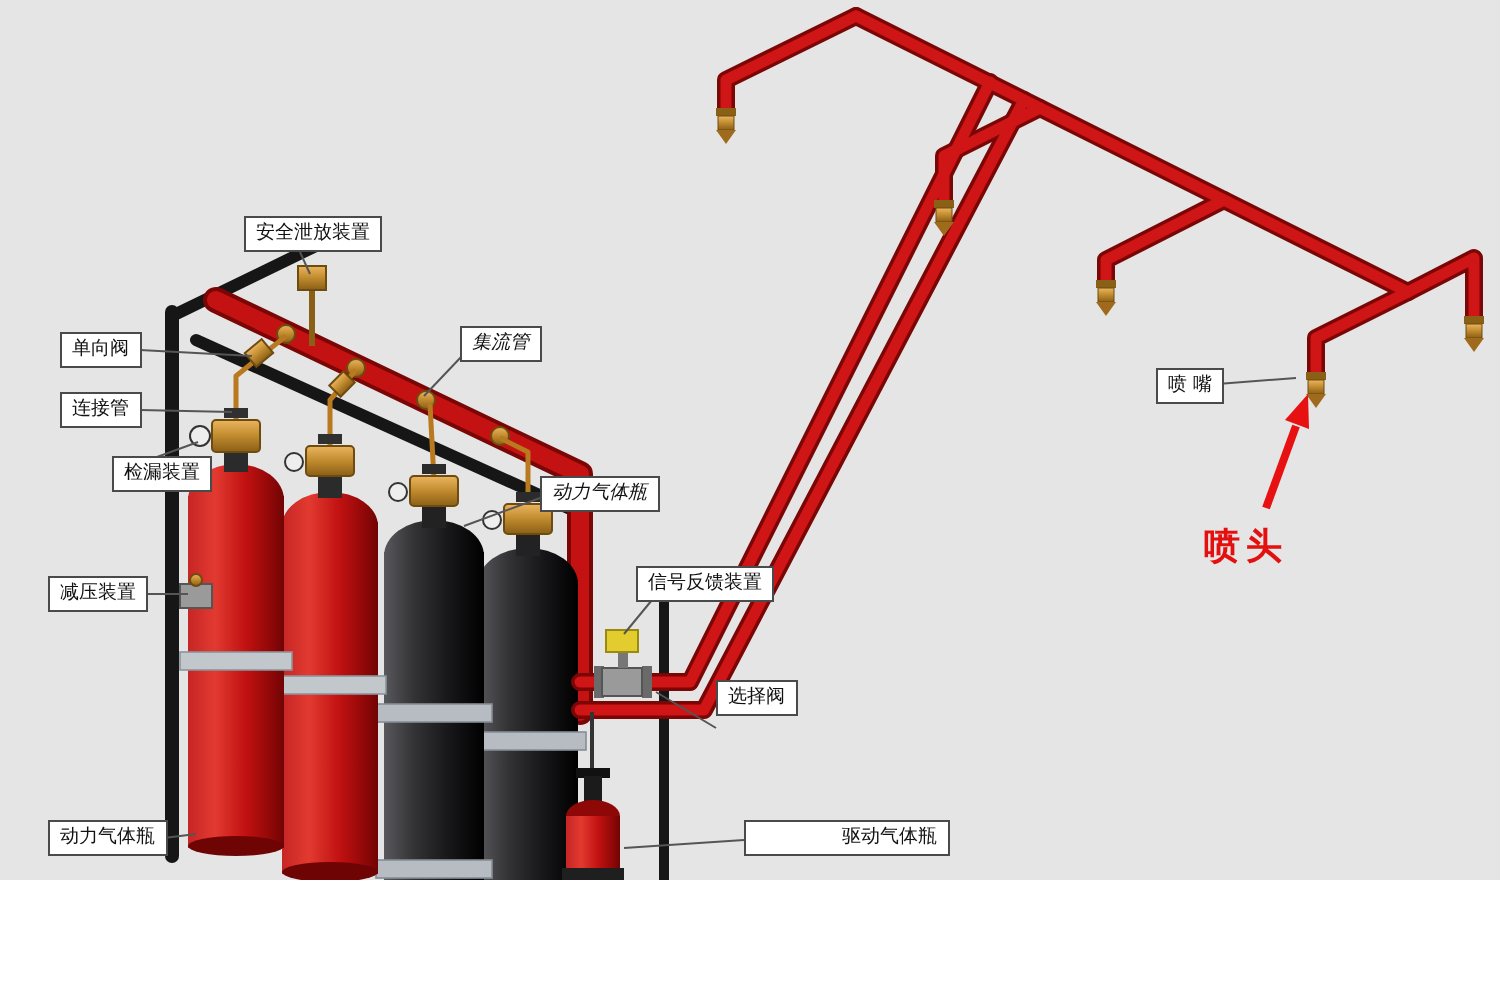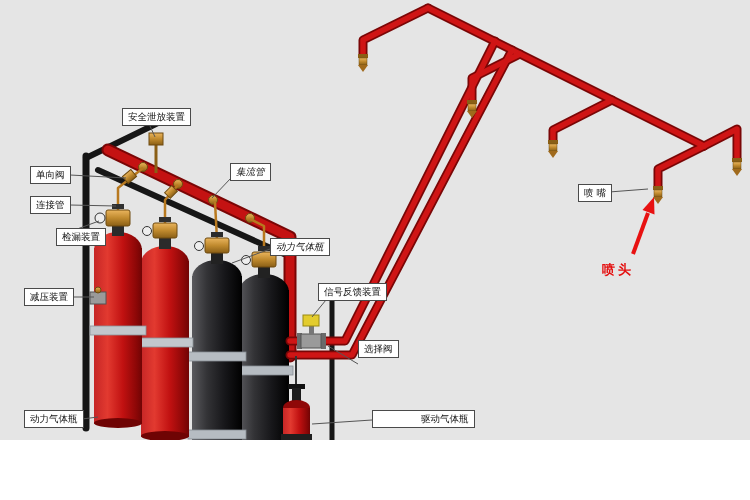--- a/index.html
+++ b/index.html
@@ -2,21 +2,21 @@
 <html><head>
 <meta charset="utf-8">
 <style>
   html,body{margin:0;padding:0;background:#ffffff;}
   #stage{position:relative;width:750px;height:440px;background:#e5e5e5;overflow:hidden;
          font-family:"DejaVu Sans","Liberation Sans",sans-serif;}
   #scene{position:absolute;left:0;top:0;}
   .part-label{position:absolute;background:#ffffff;border:1px solid #4a4a4a;
               font-size:9.5px;line-height:1.45;color:#111;padding:1px 5px;
               white-space:nowrap;z-index:5;}
-  #spray-head-label{position:absolute;font-size:13px;font-weight:bold;
+  #spray-head-label{position:absolute;font-size:18px;font-weight:bold;
                     letter-spacing:3px;z-index:5;}
 </style>
 </head>
 <body>
 
 <div id="stage">
 
 <svg id="scene" width="750" height="500" viewBox="0 0 750 500">
   <defs>
     <linearGradient id="gRed" x1="0" y1="0" x2="1" y2="0">

